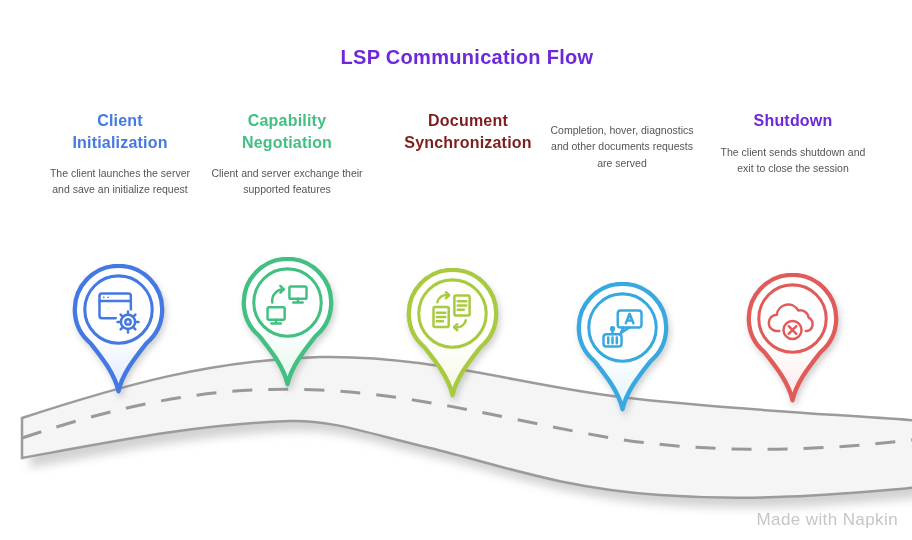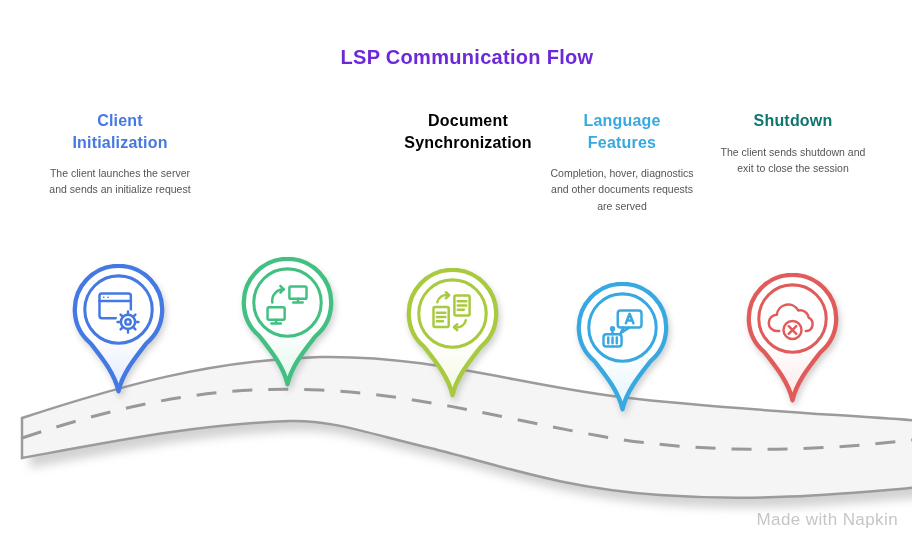--- a/index.html
+++ b/index.html
@@ -45,33 +45,36 @@
          L 922 487 C 840 494 760 502 660 495 C 560 488 500 465 430 448 C 360 431 330 420 290 421
          C 200 424 120 440 22 458 Z" stroke-width="2.5" fill="#f5f5f5" stroke="#9b9b9b"></path>
     <path id="road-center-line" d="M 22 438 C 130 402 220 385 320 390 C 420 395 500 418 600 436 C 700 454 810 452 912 440" fill="none" stroke-width="3" stroke-dasharray="20 16" stroke="#999999"></path>
   </svg>
 
   <h1 class="title">LSP Communication Flow</h1>
 
   <div class="column" style="left:31px">
     <h2 class="heading" style="color: rgb(68, 120, 227);">Client
 Initialization</h2>
-    <p class="desc">The client launches the server and sends an initialize request</p>
+    <p class="desc">The client launches the server and save an initialize request</p>
+  </div>
+  <div class="column" style="left:198px">
+    <h2 class="heading" style="color: rgb(65, 192, 130);">Capability
+Negotiation</h2>
+    <p class="desc">Client and server exchange their supported features</p>
   </div>
   <div class="column" style="left:379px">
-    <h2 class="heading" style="color: #000000;">Document
+    <h2 class="heading" style="color: #7f1d1d;">Document
 Synchronization</h2>
   </div>
   <div class="column" style="left:533px">
-    <h2 class="heading" style="color: rgb(56, 169, 224);">Language
-Features</h2>
     <p class="desc">Completion, hover, diagnostics and other documents requests are served</p>
   </div>
   <div class="column" style="left:704px">
-    <h2 class="heading" style="color: #0f766e;">Shutdown</h2>
+    <h2 class="heading" style="color: #6d28d9;">Shutdown</h2>
     <p class="desc">The client sends shutdown and exit to close the session</p>
   </div>
 
   <div class="pin" style="left:71px;top:264px">
   <svg width="95" height="133" viewBox="0 0 100 140">
     <defs>
       <linearGradient id="pg0" x1="0" y1="0" x2="0" y2="1">
         <stop offset="55%" stop-color="#ffffff"></stop>
         <stop offset="100%" stop-color="#dfe9fb"></stop>
       </linearGradient>

